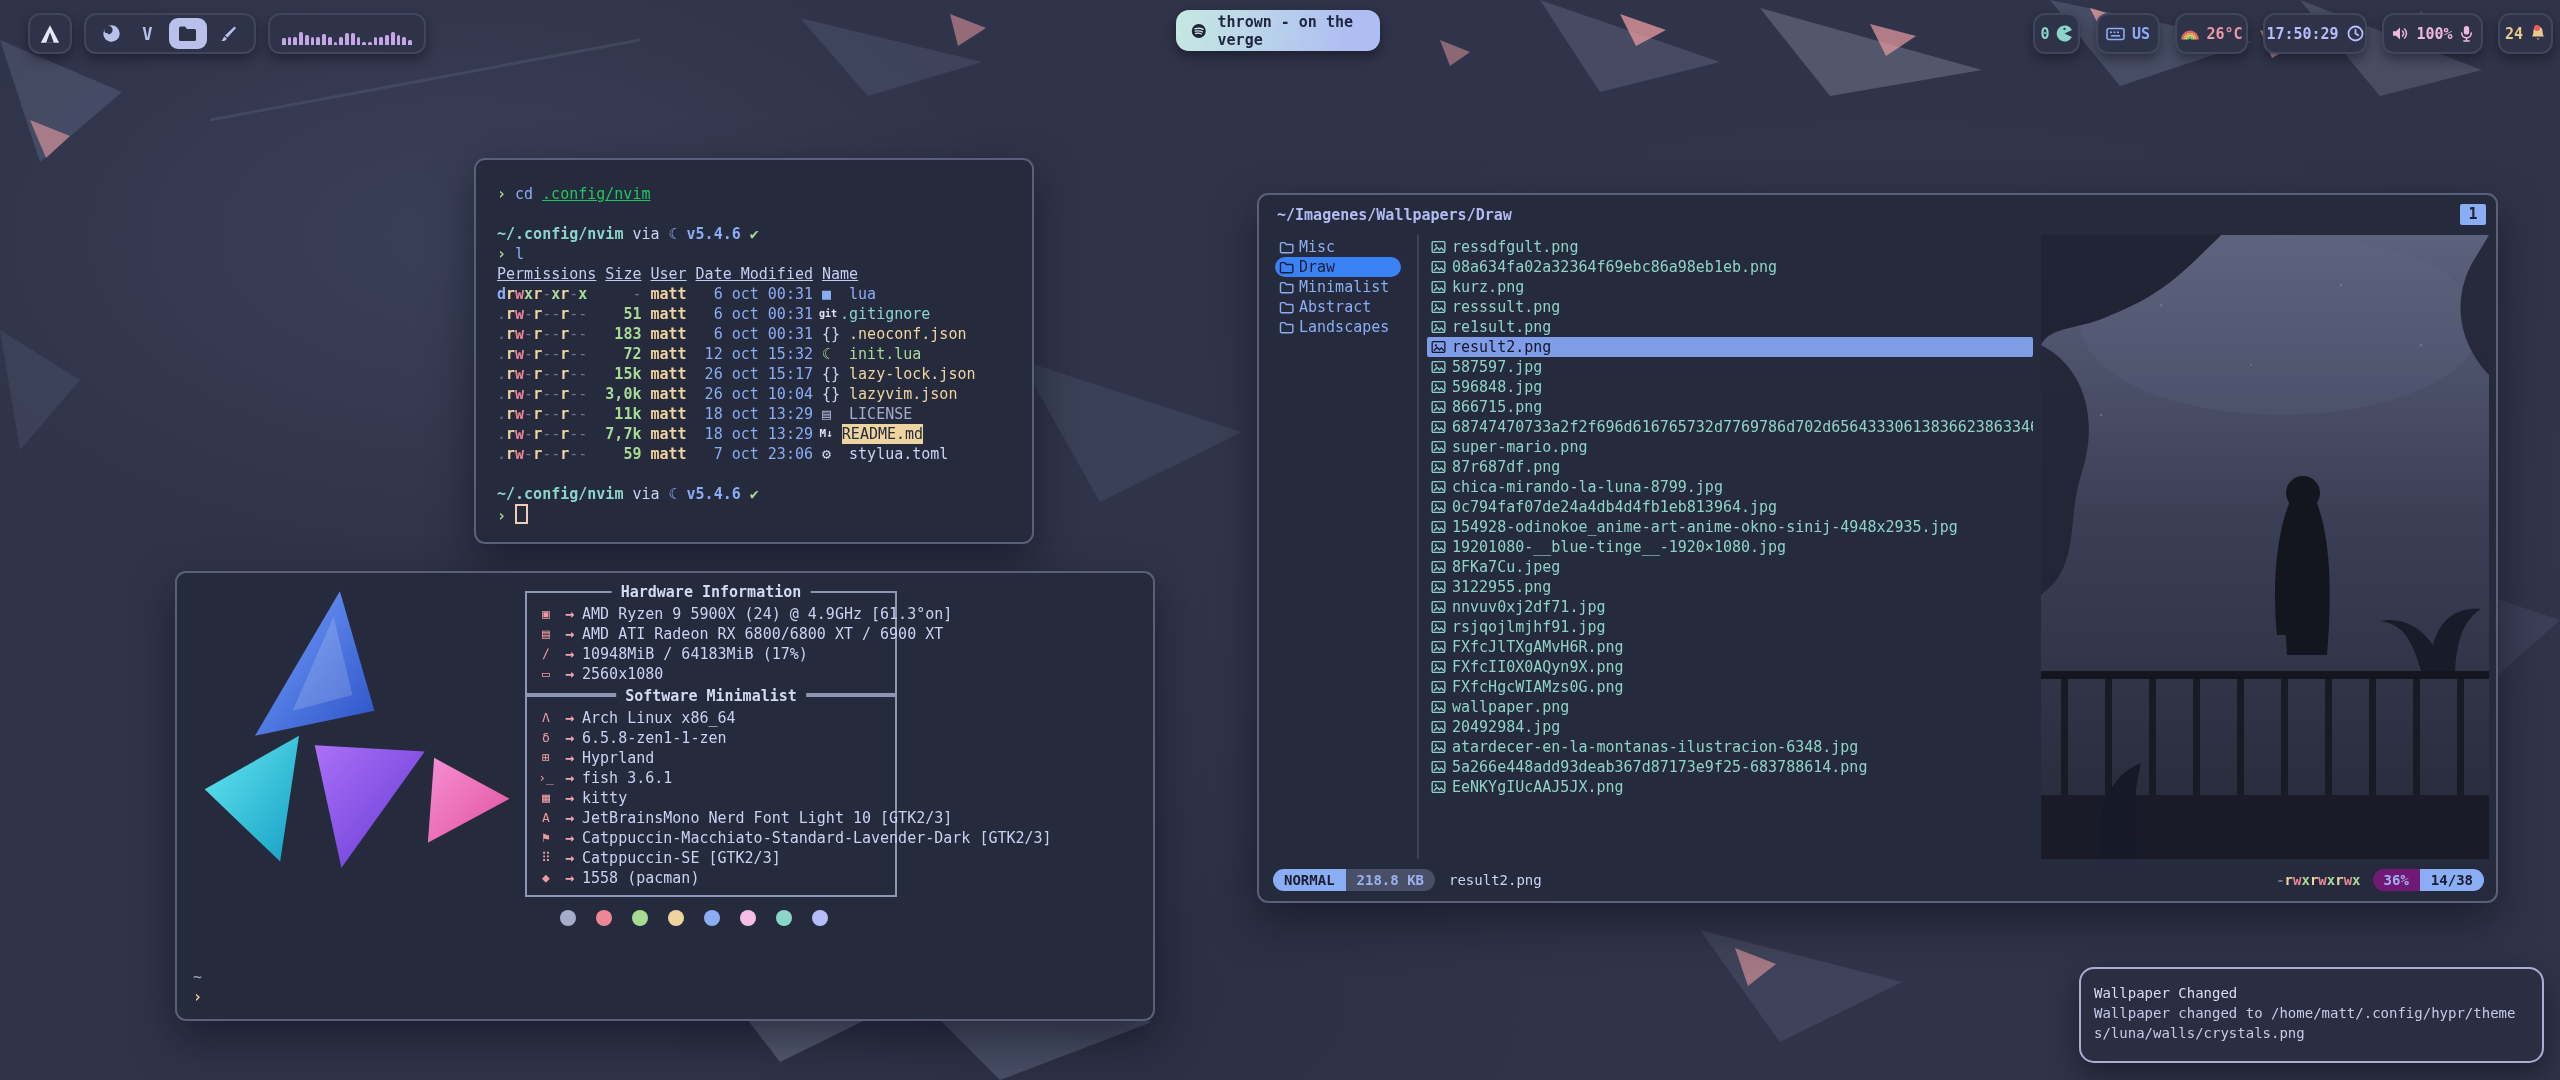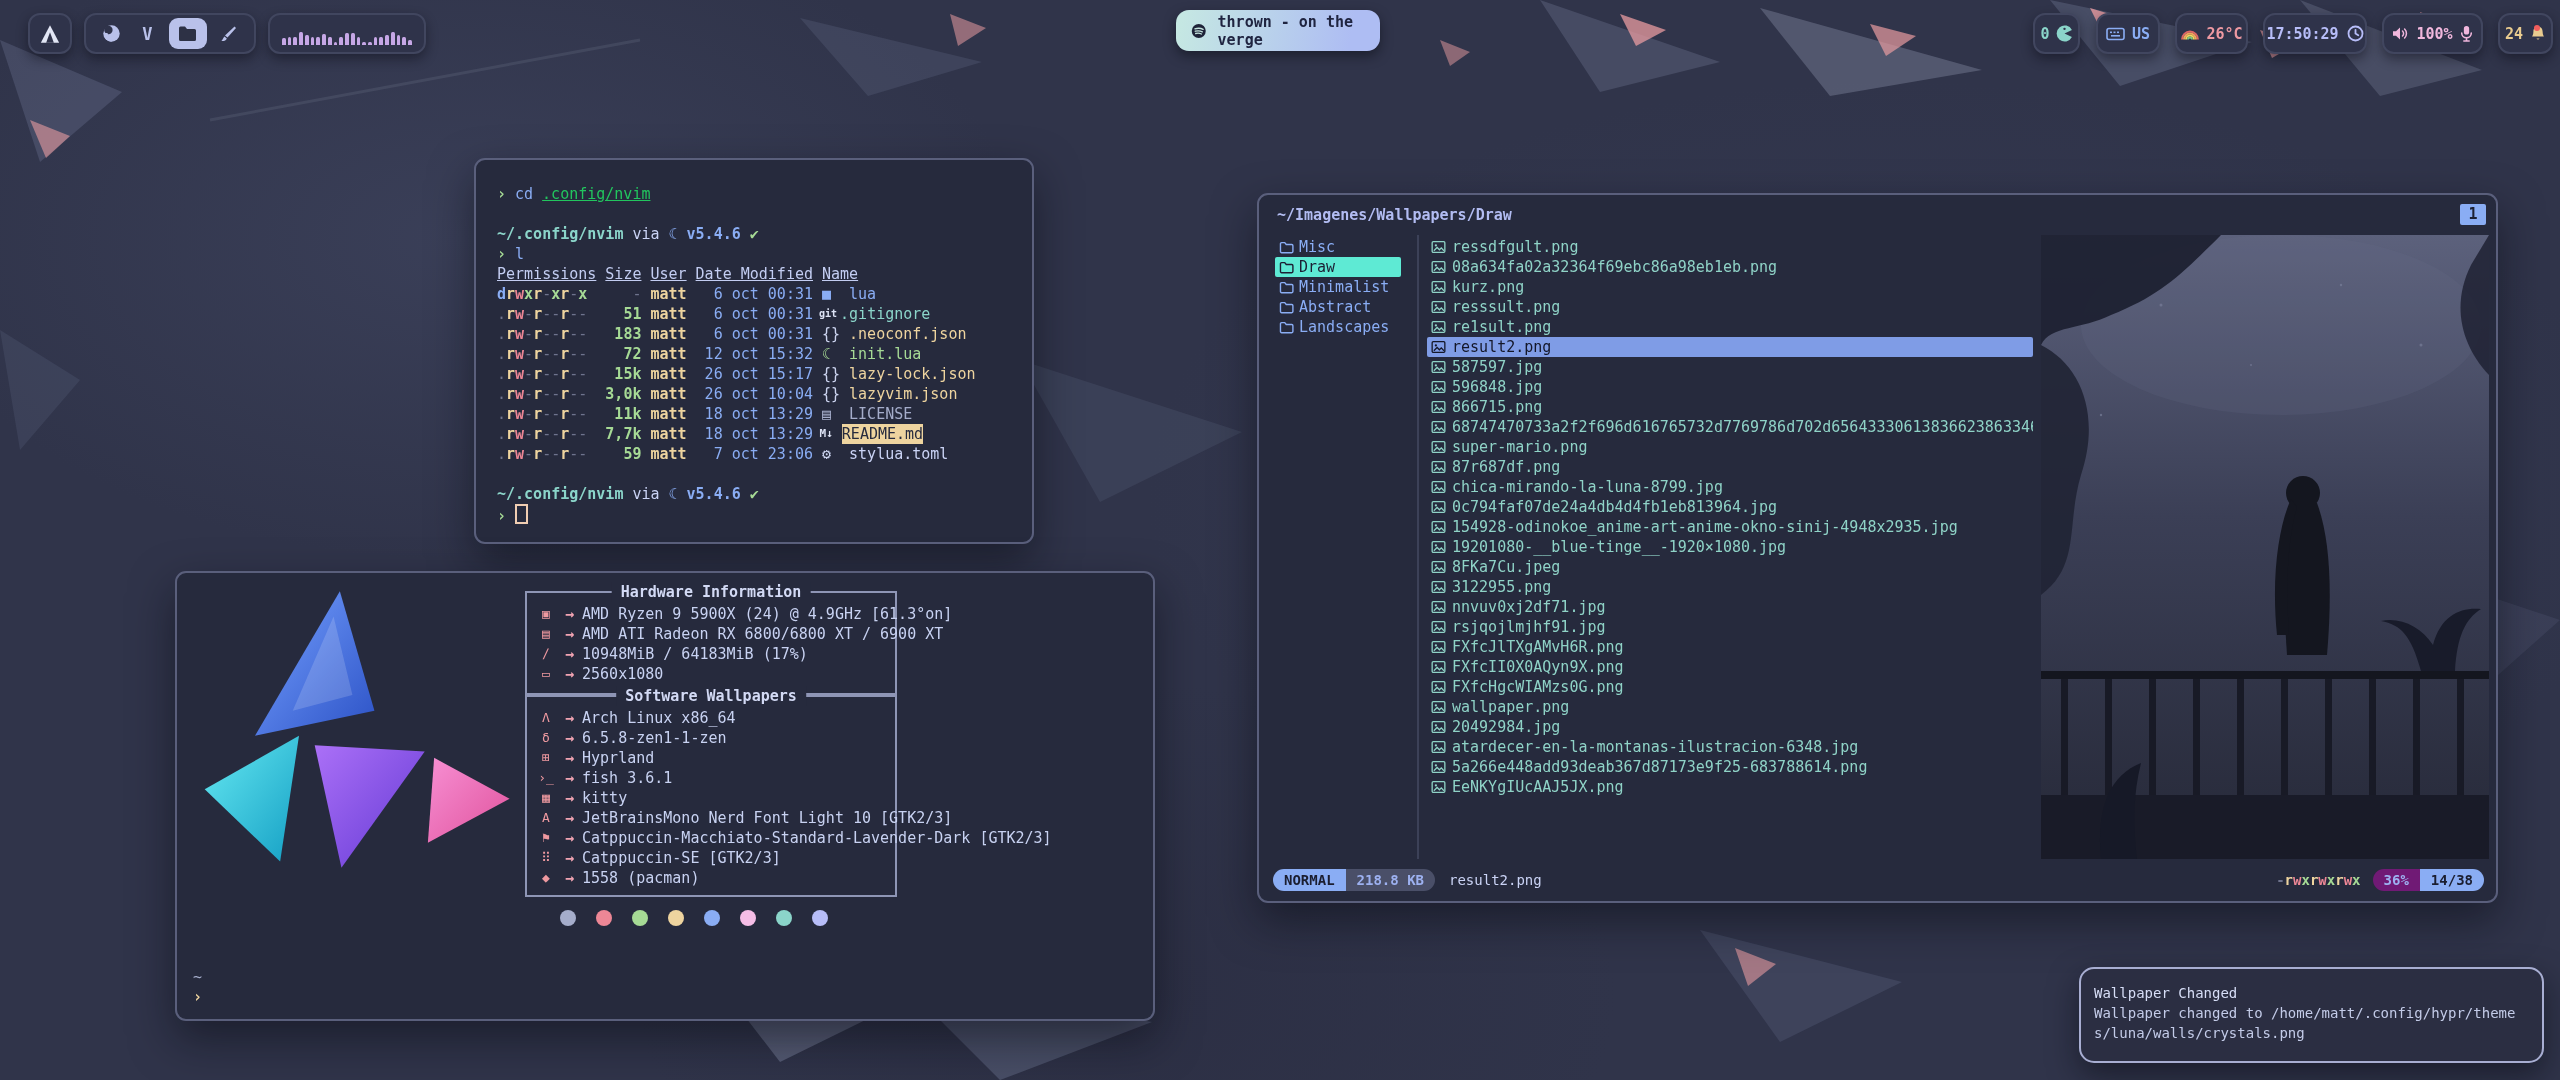--- a/index.html
+++ b/index.html
@@ -116,21 +116,21 @@
   .ftilde{color:#a5adcb;height:20px}
   .fsym{color:#eed49f;font-weight:700;height:20px}
 
   
   .yazi{left:1257px;top:193px;width:1241px;height:710px}
   .ypath{position:absolute;left:18px;top:10px;color:#b2bcf2;font-weight:600}
   .ytab{position:absolute;right:10px;top:9px;min-width:26px;height:21px;line-height:21px;
     background:#8aadf4;color:#1d2133;text-align:center;font-weight:700;border-radius:2px}
   .ysidebar{position:absolute;left:16px;top:42px}
   .yside{height:20px;width:126px;display:flex;align-items:center;gap:5px;color:#8aadf4;padding:0 4px;box-sizing:border-box}
-  .yside.sel{background:#5eead4;color:#1c1f33;border-radius:2px}
+  .yside.sel{background:#3b82f6;color:#1c1f33;border-radius:10px}
   .yside svg{flex:none}
   .ysep{position:absolute;left:158px;top:40px;width:2px;height:624px;background:#3c4158}
   .yfiles{position:absolute;left:168px;top:42px}
   .yfile{height:20px;width:606px;display:flex;align-items:center;gap:6px;color:#8fd3c7;
     white-space:nowrap;overflow:hidden;padding:0 4px;box-sizing:border-box}
   .yfile.sel{background:#7f9ce6;color:#141729;border-radius:2px}
   .yfile svg{flex:none}
   .ypreview{position:absolute;left:782px;top:40px;width:448px;height:624px;overflow:hidden;background:#3a3e54}
   .ystatus{position:absolute;left:14px;right:12px;top:674px;height:22px;display:flex;align-items:center;
     font-size:14px;line-height:22px}
@@ -400,21 +400,21 @@
           </div>
           <div class="fe">
             <span class="fi">▭</span>
             <span class="fa">→</span>
             <span class="ft">2560x1080</span>
           </div>
         </div>
     </div>
 
     <div class="infobox box-sw">
-      <div class="ib-title">Software Wallpapers</div>
+      <div class="ib-title">Software Minimalist</div>
       <div class="fentries">
 
       <div class="fe">
             <span class="fi">Λ</span>
             <span class="fa">→</span>
             <span class="ft">Arch Linux x86_64</span>
           </div>
           <div class="fe">
             <span class="fi">δ</span>
             <span class="fa">→</span>

